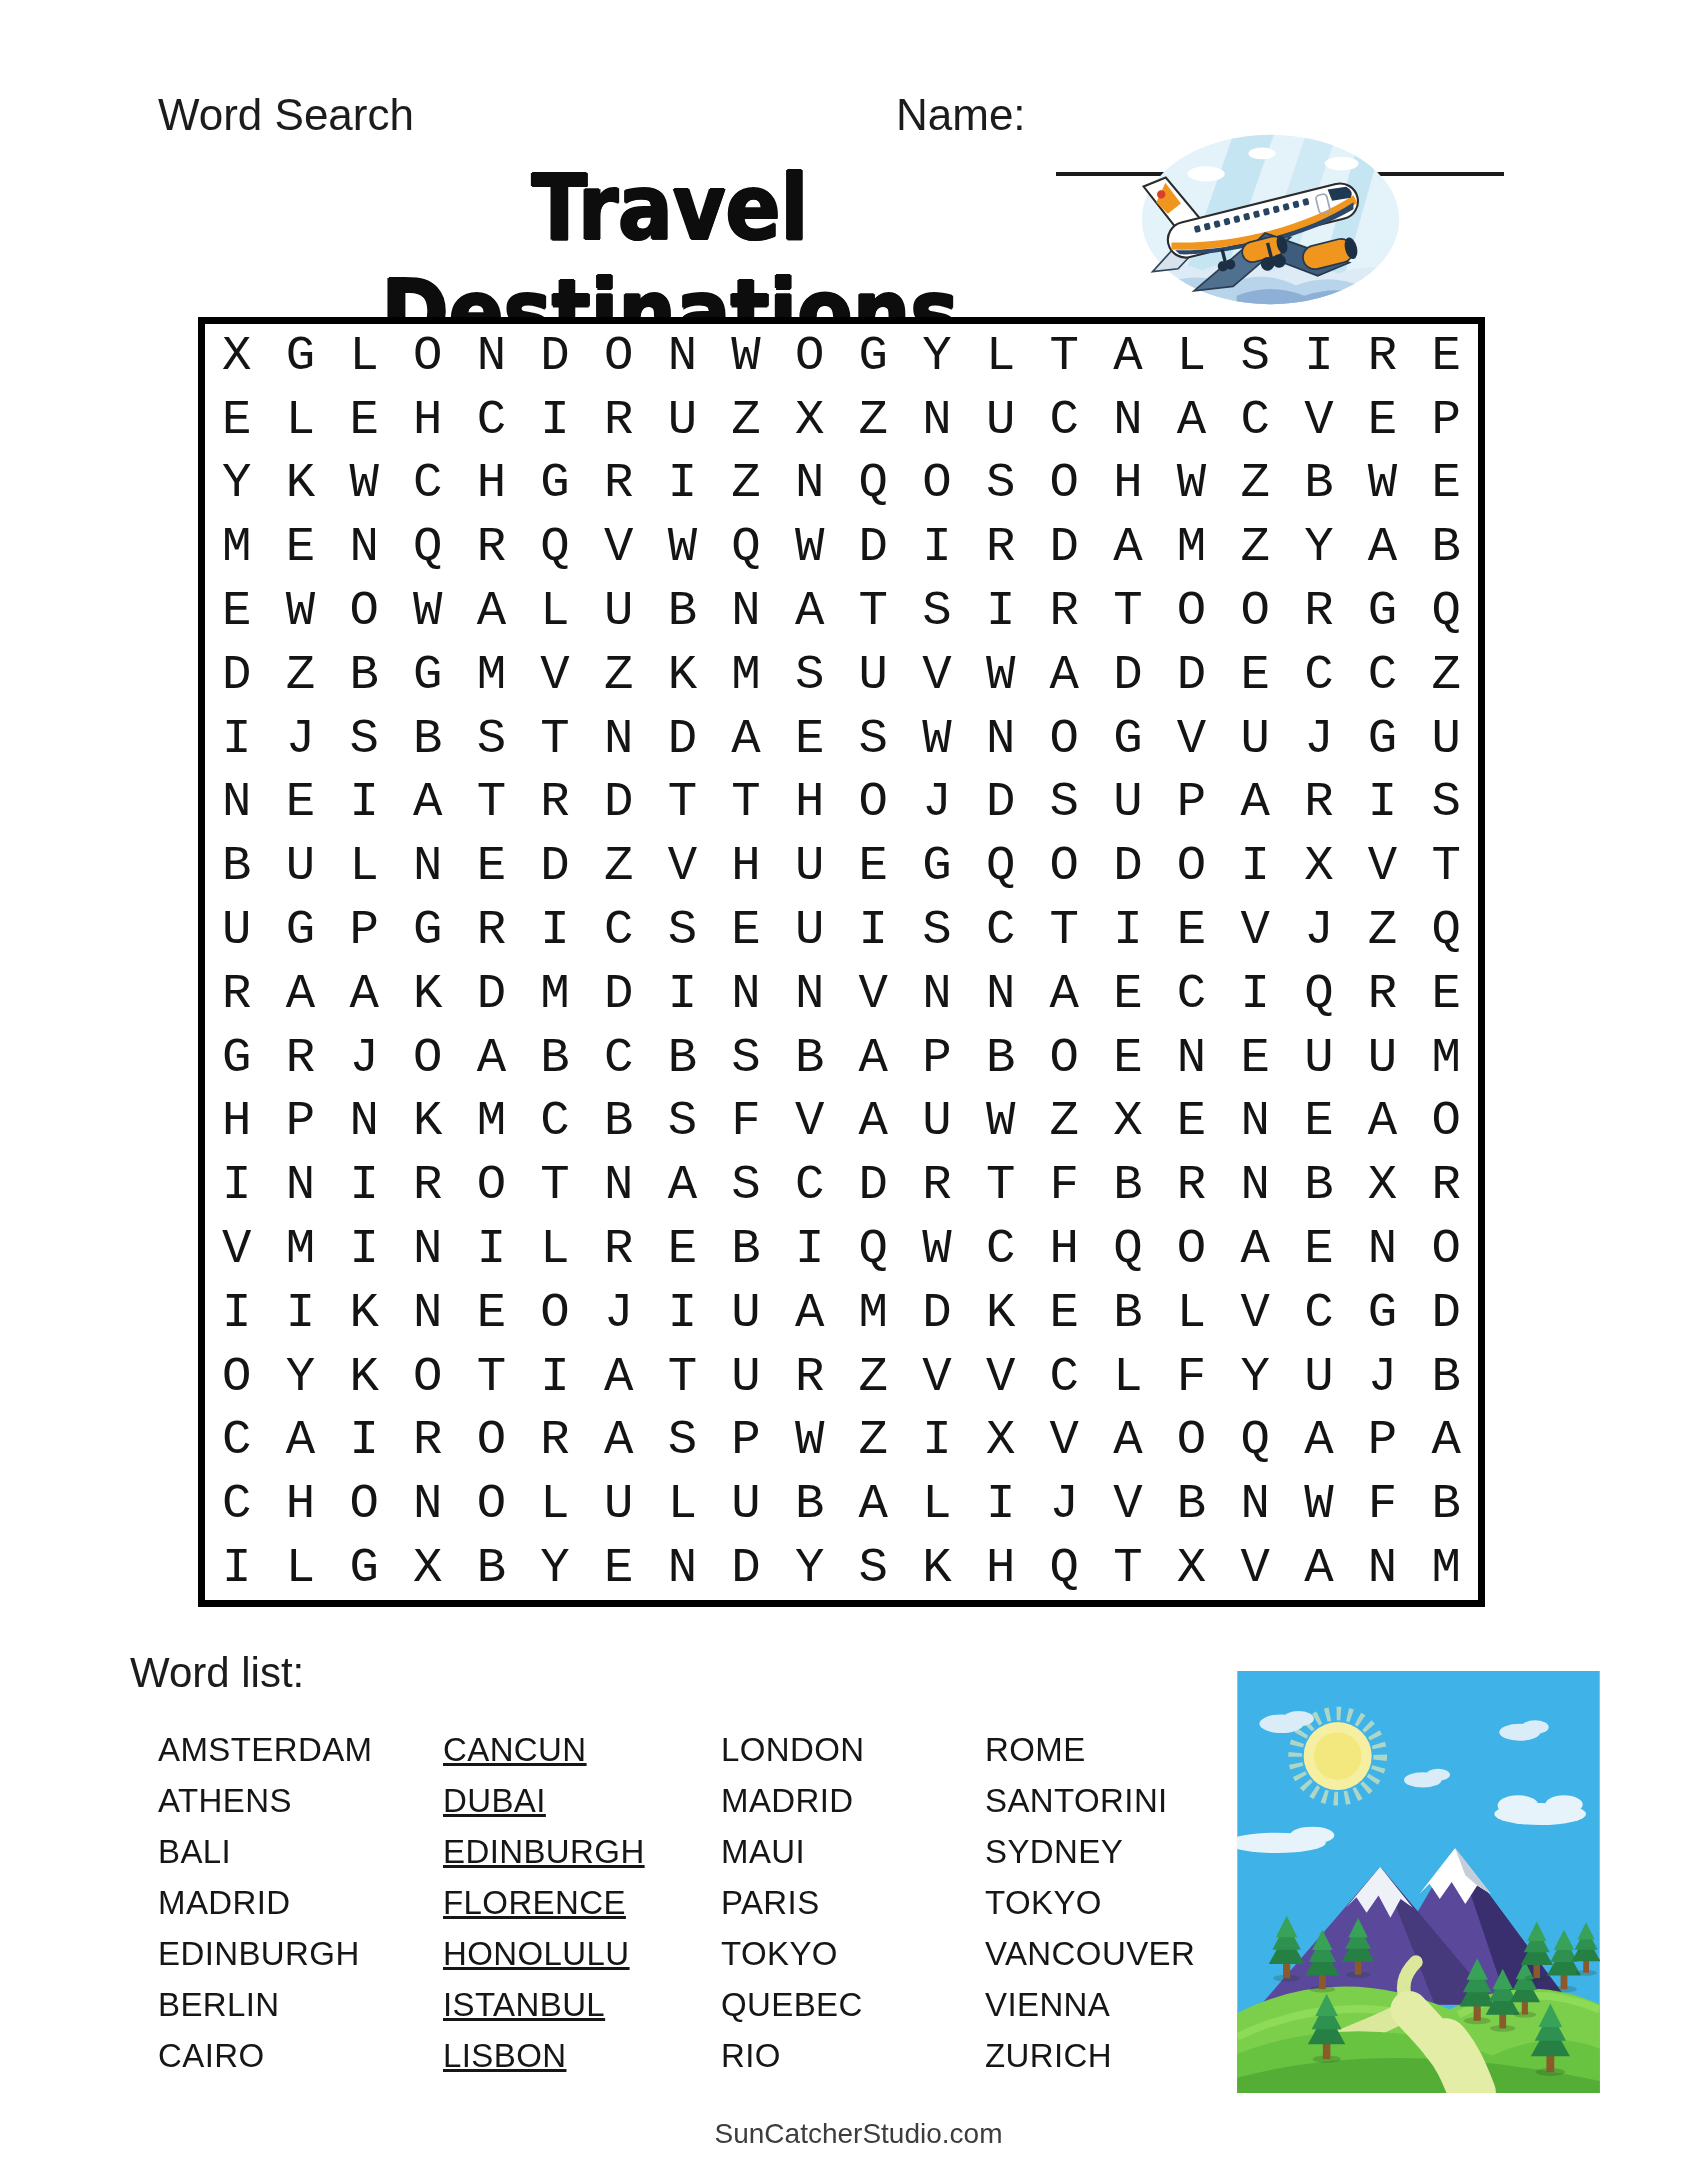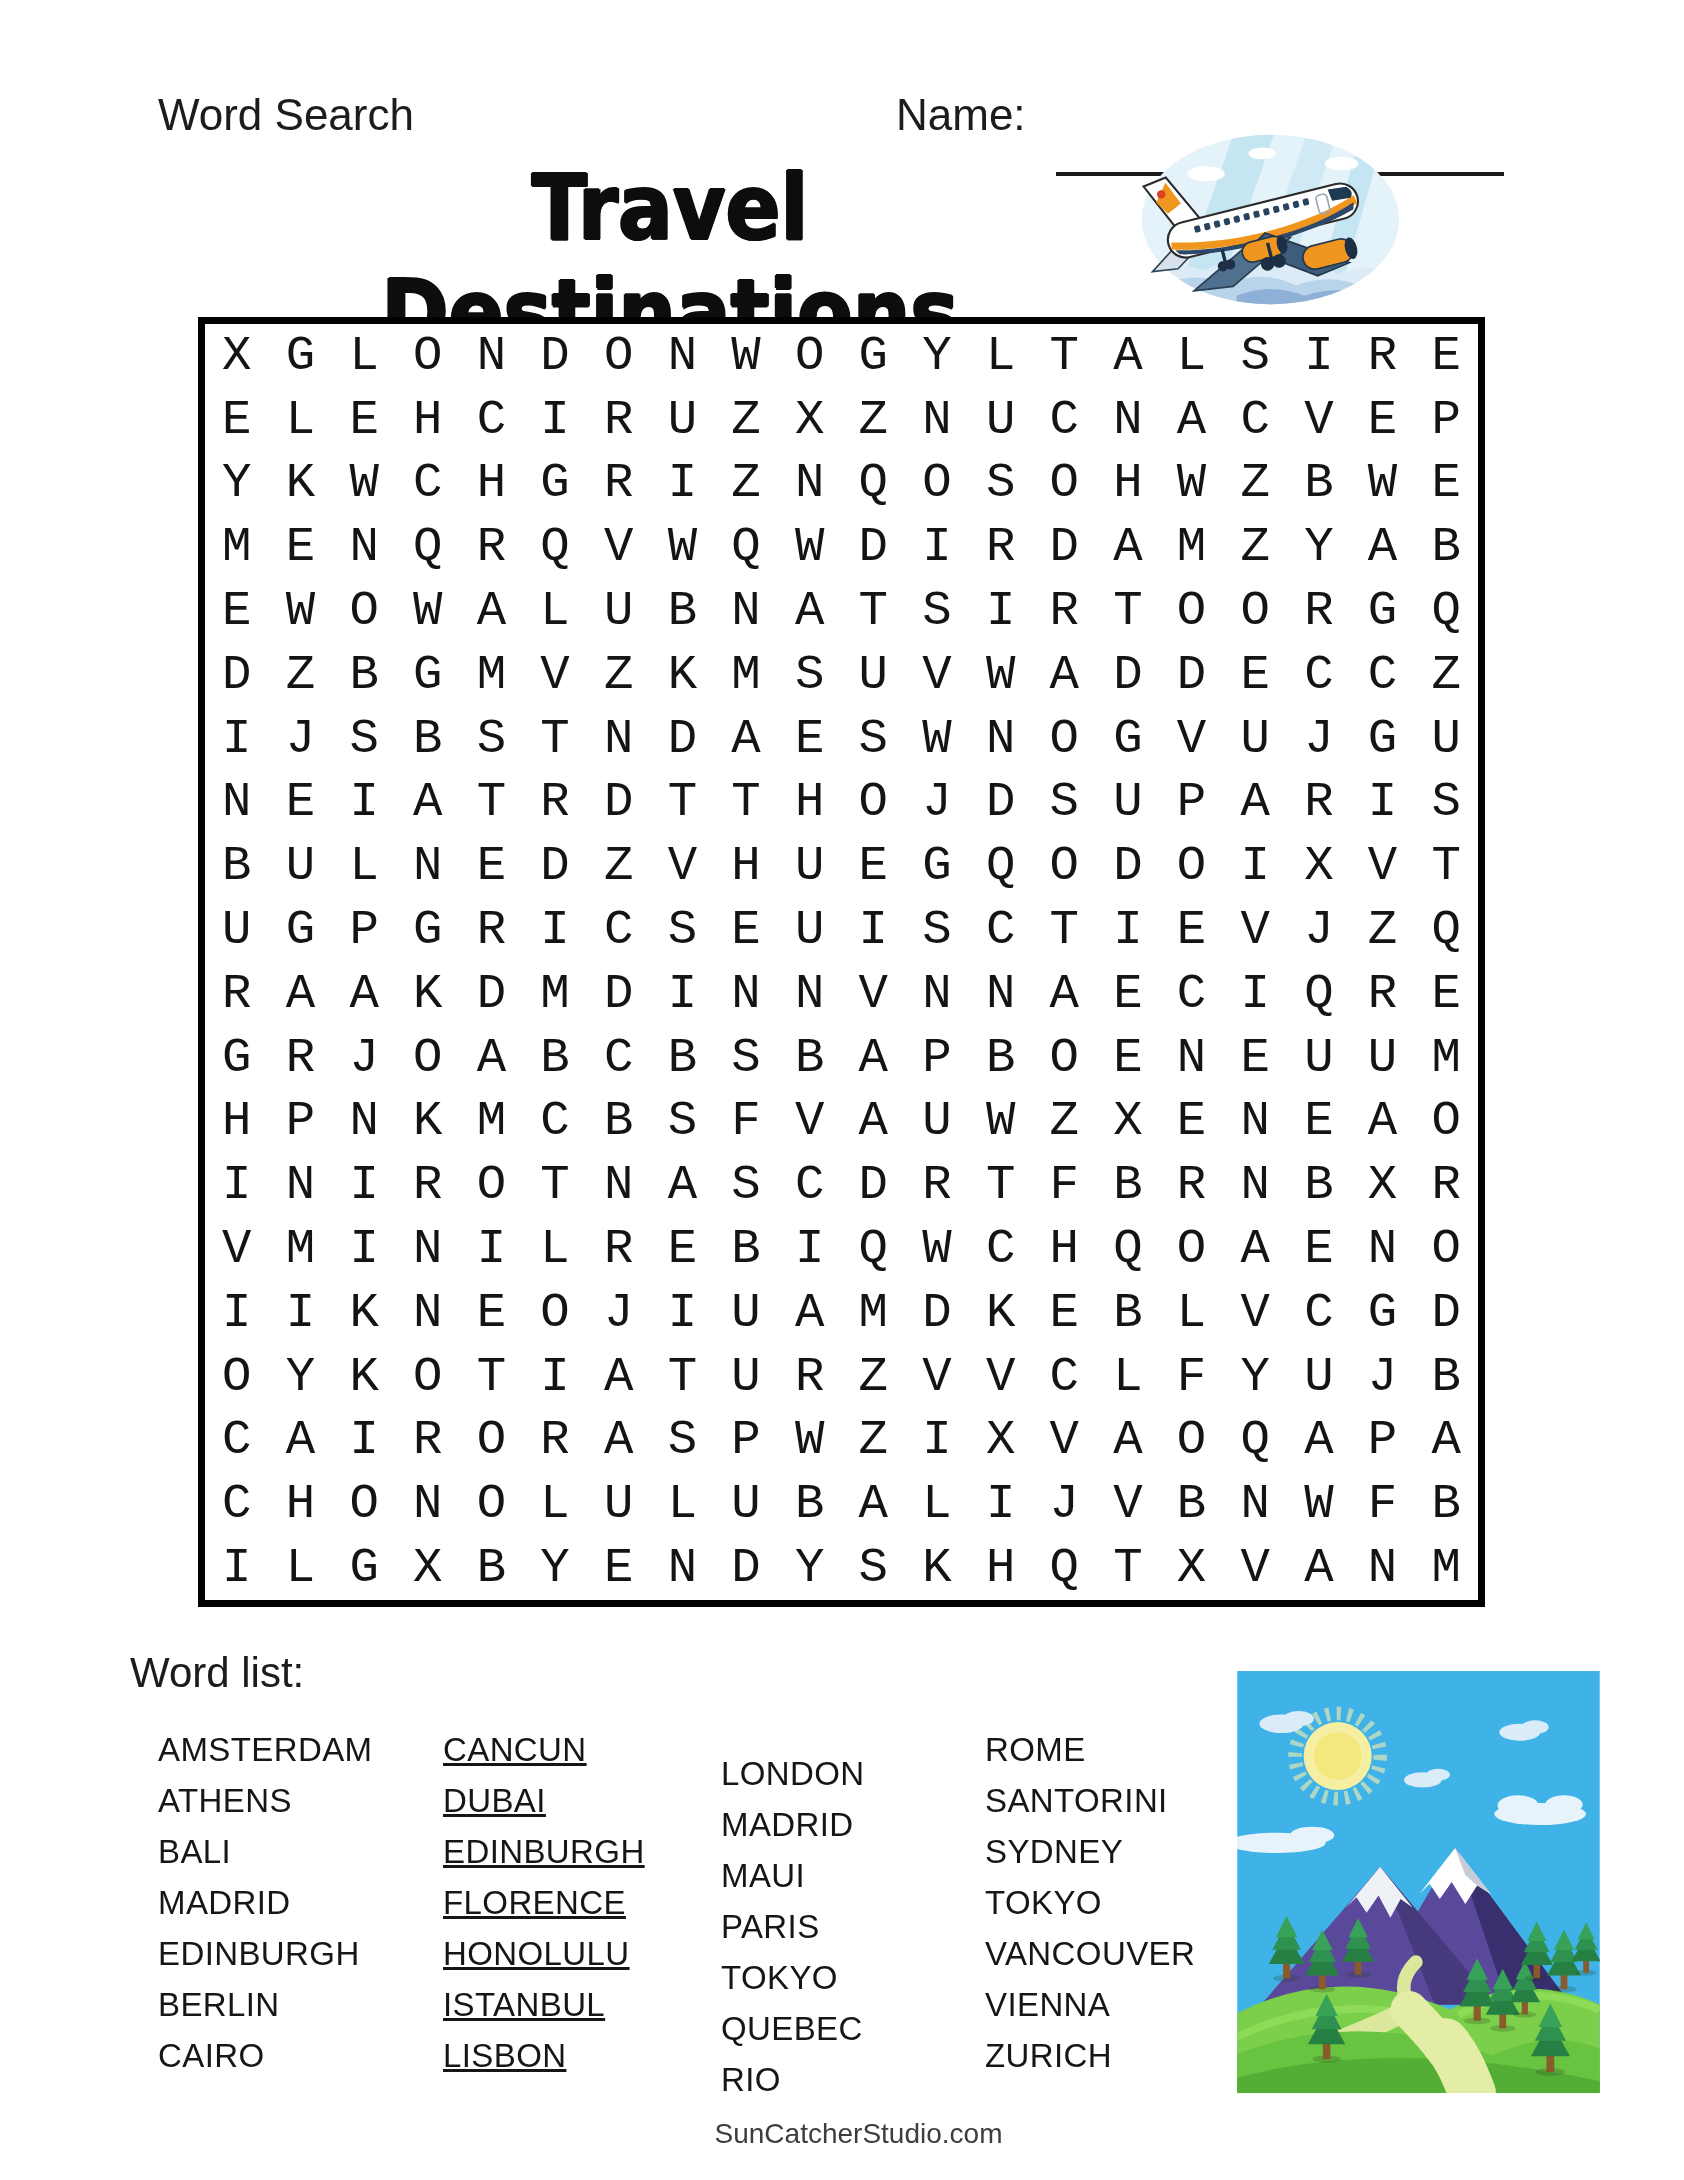--- a/index.html
+++ b/index.html
@@ -25,21 +25,21 @@
   }
   .grid-cell{
     display:flex;align-items:center;justify-content:center;
     font-family:"Liberation Mono","DejaVu Sans Mono",monospace;
     font-size:49px;color:#141414;
   }
   .wl-heading{position:absolute;left:121px;top:1649px;font-size:42px;color:#1c1c1c;margin-left:9px;}
   .wl-col{position:absolute;top:1724px;font-size:33px;color:#161616;line-height:51px;letter-spacing:0.4px;}
   .wl-col:nth-of-type(1){left:158px;}
   .wl-col:nth-of-type(2){left:443px;text-decoration:underline;}
-  .wl-col:nth-of-type(3){left:721px;margin-top:24px;}
+  .wl-col:nth-of-type(3){left:721px;}
   .wl-col:nth-of-type(4){left:985px;}
   .landscape{position:absolute;left:1237px;top:1671px;width:363px;height:422px;}
   .footer{position:absolute;left:0;top:2118px;width:100%;text-align:center;font-size:28px;color:#3d3d3d;margin-left:16px;}
 </style>
 </head>
 <body>
 
 <div class="header-label">Word Search</div>
 <div class="name-wrap">Name:</div>
 <div class="name-line"></div>

